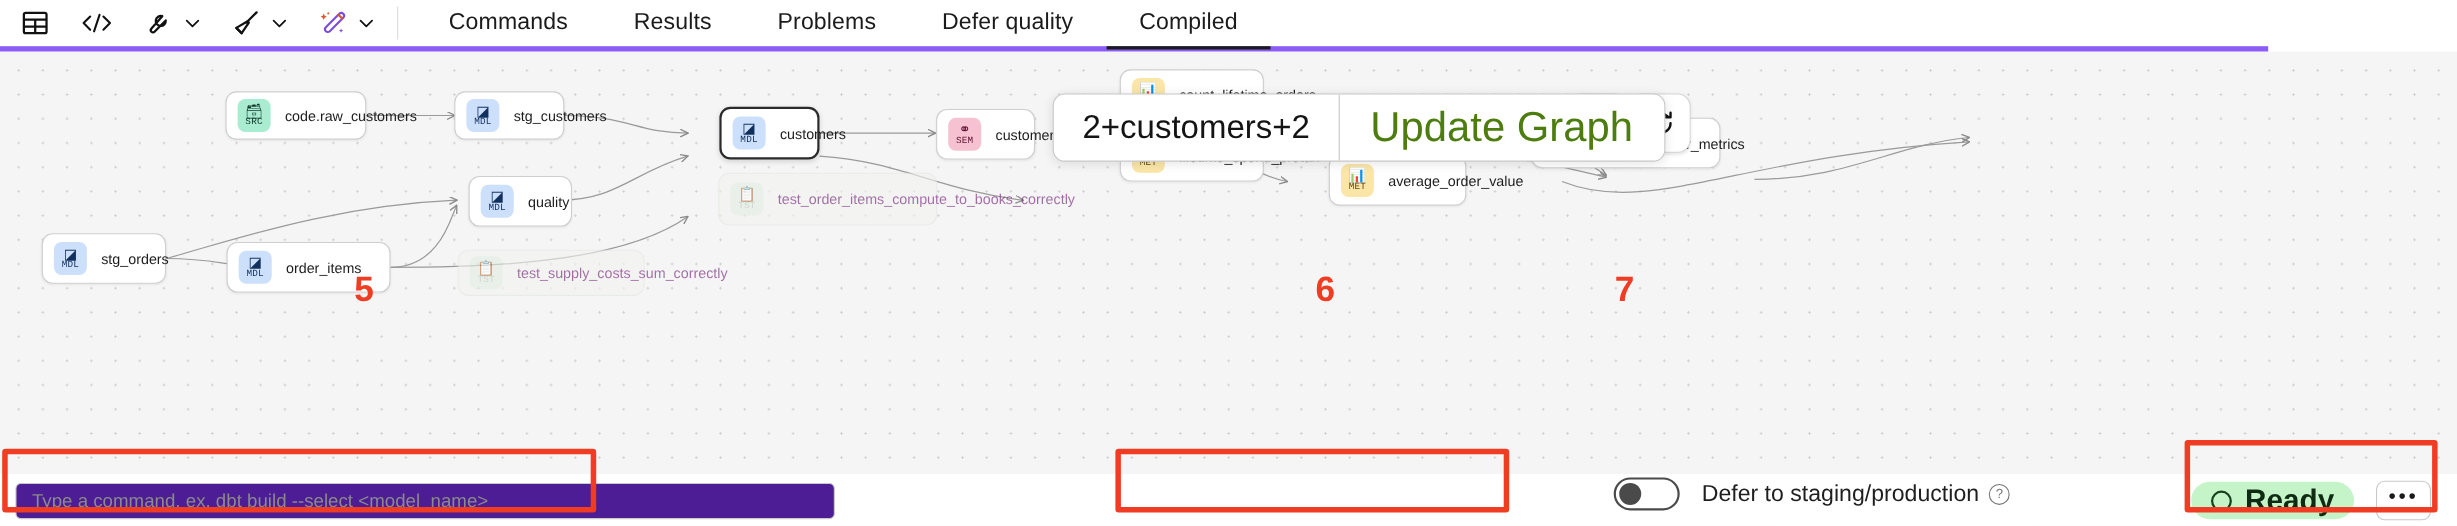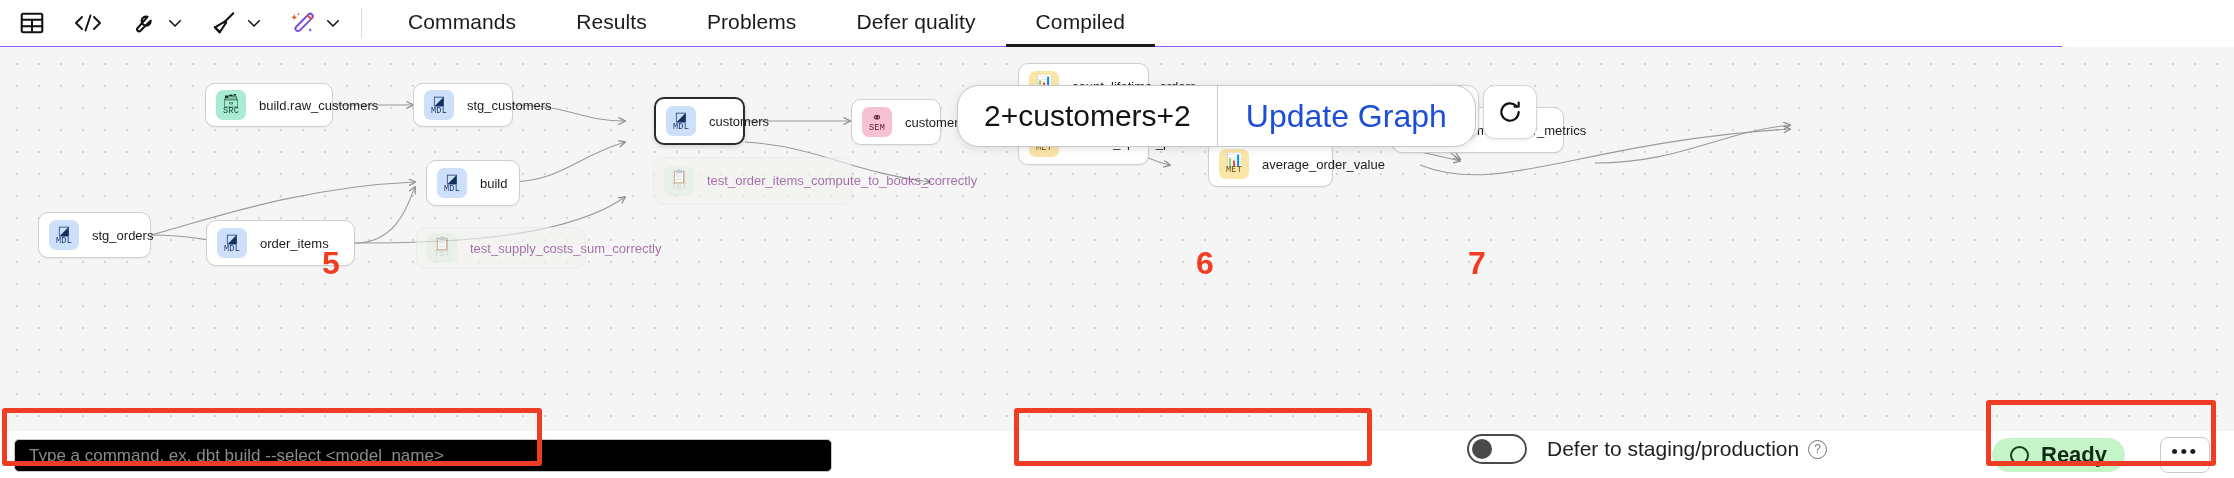--- a/index.html
+++ b/index.html
@@ -9,21 +9,21 @@
     font-family: "Liberation Sans", sans-serif;
     background: #ffffff;
     overflow: hidden;
     position: relative;
   }
 
   
   .toolbar {
     position: absolute; left:0; top:0; width:2062px; height:47px;
     background:#ffffff; display:flex; align-items:center;
-    border-bottom: 1px solid #8b5cf6;
+    border-bottom: 5px solid #8b5cf6;
   }
   .tb-icons { display:flex; align-items:center; padding-left:14px; height:100%; }
   .tb-btn {
     display:flex; align-items:center; justify-content:center;
     height:34px; padding:0 5px; cursor:pointer; color:#111;
   }
   .tb-btn.gap { margin-left:18px; }
   .tb-caret { display:flex; align-items:center; justify-content:center; width:24px; height:34px; cursor:pointer; }
   .tb-sep { width:1px; height:30px; background:#dcdcdc; margin:0 16px 0 16px; }
 
@@ -70,49 +70,49 @@
   .b-met { background:#fbe6a8; color:#5e4a12; }
   .b-svq { background:#fbe1c0; color:#6a4212; }
   .b-ghost { background:#e3ece3; color:#b7c4b7; }
   .nlabel { font-size:13px; color:#1d1d1d; margin-left:13px; white-space:nowrap; }
   .nlabel.dim { color:#701a75; }
   .nlabel.two { line-height:14px; white-space:normal; }
 
   
   .overlay {
     position:absolute; display:flex; align-items:stretch;
-    background:#fff; border:1px solid #c8c8c8; border-radius:22px;
+    background:#fff; border:1px solid #c8c8c8; border-radius:11px;
     box-shadow:0 2px 10px rgba(0,0,0,.10); overflow:hidden; z-index:30;
   }
   .ov-input {
     display:flex; align-items:center; padding:0 26px;
     font-size:30px; color:#141414; white-space:nowrap;
   }
   .ov-div { width:1px; background:#c8c8c8; }
   .ov-btn {
     display:flex; align-items:center; padding:0 28px;
-    font-size:32px; color:#1d4ed8; cursor:pointer; white-space:nowrap;
+    font-size:38px; color:#4d7c0f; cursor:pointer; white-space:nowrap;
   }
 
   
   .cbtn {
     position:absolute; width:54px; height:54px; background:#fff;
     border:1px solid #d8d8d8; border-radius:12px;
     display:flex; align-items:center; justify-content:center;
     box-shadow:0 1px 3px rgba(0,0,0,.09); cursor:pointer; z-index:25;
   }
 
   
   .bottom {
     position:absolute; left:0; top:431px; width:2234px; height:47px;
     background:#fff; display:flex; align-items:center;
   }
   .cmd-input {
-    position:absolute; left:14px; top:8px; width:818px; height:33px;
-    border:1px solid #c9c9c9; border-radius:5px; background:#000000;
+    position:absolute; left:14px; top:8px; width:745px; height:33px;
+    border:1px solid #c9c9c9; border-radius:5px; background:#4c1d95;
     display:flex; align-items:center; padding:0 14px;
     font-size:17px; color:#8a8a8a;
   }
   .defer-wrap { position:absolute; left:1467px; top:3px; display:flex; align-items:center; }
   .toggle {
     width:60px; height:30px; border-radius:15px; background:#fff;
     border:2px solid #4a4a4a; position:relative; cursor:pointer; flex:0 0 auto;
   }
   .toggle .knob {
     position:absolute; left:3px; top:3px; width:20px; height:20px;
@@ -123,21 +123,21 @@
     width:19px; height:19px; border-radius:50%; border:1.6px solid #767676;
     color:#767676; font-size:12px; display:flex; align-items:center; justify-content:center;
     margin-left:9px; cursor:pointer; flex:0 0 auto;
   }
   .ready-pill {
     position:absolute; left:1992px; top:7px; height:34px;
     background:#c4f4c8; border-radius:17px; display:flex; align-items:center;
     padding:0 18px; cursor:pointer;
   }
   .ready-dot { width:19px; height:19px; border-radius:50%; border:2px solid #17401c; }
-  .ready-txt { font-size:22px; color:#102b13; margin-left:12px; font-weight:bold; }
+  .ready-txt { font-size:27px; color:#102b13; margin-left:12px; font-weight:bold; }
   .more-btn {
     position:absolute; left:2160px; top:6px; width:50px; height:36px;
     border:1px solid #c9c9c9; border-radius:8px; background:#fff;
     display:flex; align-items:center; justify-content:center; cursor:pointer;
     letter-spacing:2.5px; font-size:19px; color:#1b1b1b; padding-bottom:7px;
   }
 
   
   .anno-box { position:absolute; border:5px solid #f03c22; border-radius:3px; z-index:60; pointer-events:none; }
   .anno-num { position:absolute; color:#f03c22; font-size:32px; font-weight:bold; z-index:61; }
@@ -242,21 +242,21 @@
       <path d="M1595,116 C1680,116 1720,85 1790,78"></path>
       <path d="M1420,118 C1500,150 1580,95 1790,82"></path>
     </g>
   </svg>
 
   <div class="node" style="left:205px; top:36px; width:128px; height:44px;">
     <div class="badge b-src">
       <span class="glyph">🗃</span>
       <span class="code">SRC</span>
     </div>
-    <span class="nlabel">build.raw_customers</span>
+    <span class="nlabel">code.raw_customers</span>
   </div>
 
   <div class="node" style="left:413px; top:36px; width:100px; height:44px;">
     <div class="badge b-mdl">
       <span class="glyph">◪</span>
       <span class="code">MDL</span>
     </div>
     <span class="nlabel">stg_customers</span>
   </div>
 
@@ -306,21 +306,21 @@
       <span class="code">SVQ</span>
     </div>
     <span class="nlabel">customer_order_metrics</span>
   </div>
 
   <div class="node" style="left:426px; top:113px; width:94px; height:46px;">
     <div class="badge b-mdl">
       <span class="glyph">◪</span>
       <span class="code">MDL</span>
     </div>
-    <span class="nlabel">build</span>
+    <span class="nlabel">quality</span>
   </div>
 
   <div class="node" style="left:38px; top:165px; width:113px; height:46px;">
     <div class="badge b-mdl">
       <span class="glyph">◪</span>
       <span class="code">MDL</span>
     </div>
     <span class="nlabel">stg_orders</span>
   </div>
 

